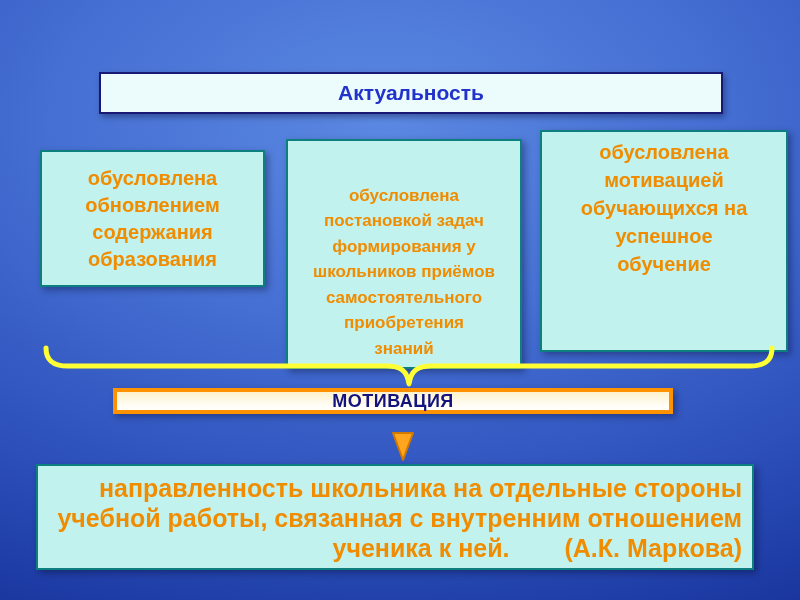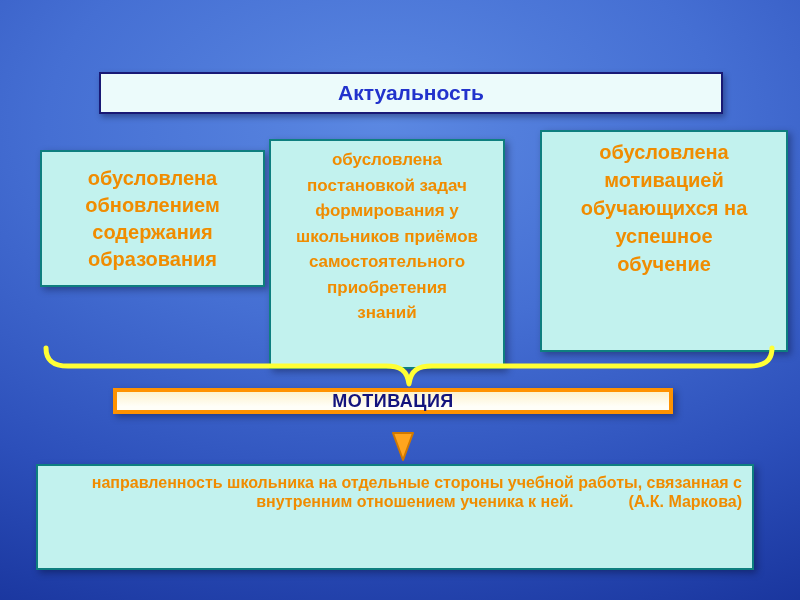--- a/index.html
+++ b/index.html
@@ -23,42 +23,42 @@
     position:absolute;
     background:var(--box-cyan,#c2f2ee);
     border:2px solid var(--box-border-teal,#0e7f7f);
     color:var(--text-orange,#f08c00);
     text-align:center;box-sizing:border-box;
     display:flex;justify-content:center;
     box-shadow:3px 3px 7px rgba(0,0,25,.35);
   }
   .box1{left:40px;top:150px;width:225px;height:137px;
         font-size:20px;line-height:1.35;align-items:center;padding:6px 12px;}
-  .box2{left:269px;top:139px;width:236px;height:230px;
-        font-size:17px;line-height:1.5;align-items:flex-start;padding:6px 24px;}
+  .box2{left:286px;top:139px;width:236px;height:230px;
+        font-size:17px;line-height:1.5;align-items:flex-end;padding:6px 24px;}
   .box3{left:540px;top:130px;width:248px;height:222px;
         font-size:20px;line-height:1.4;align-items:flex-start;padding:6px 33px;}
   .brace{position:absolute;left:38px;top:344px;width:742px;height:44px;}
   .conceptbox{
     position:absolute;left:113px;top:388px;width:560px;height:26px;
     box-sizing:border-box;
     border:4px solid var(--concept-border,#ff9200);
     background:linear-gradient(180deg,#fdf2cc 0%,#fffef8 80%);
     color:var(--concept-text,#13137d);font-size:18px;letter-spacing:.5px;
     display:flex;align-items:center;justify-content:center;
     box-shadow:3px 3px 7px rgba(0,0,25,.35);
   }
   .arrow{position:absolute;left:390px;top:430px;width:26px;height:34px;}
   .defbox{
     position:absolute;left:36px;top:464px;width:718px;height:106px;
     box-sizing:border-box;
     background:var(--box-cyan,#c2f2ee);
     border:2px solid var(--box-border-teal,#0e7f7f);
     color:var(--text-orange,#f08c00);
-    font-size:16px;line-height:1.2;text-align:right;
+    font-size:25px;line-height:1.2;text-align:right;
     padding:7px 10px 7px 10px;
     box-shadow:3px 3px 7px rgba(0,0,25,.35);
   }
   .attr-label{margin-left:55px;}
 </style>
 </head>
 <body>
 
 <div class="slide">
 

